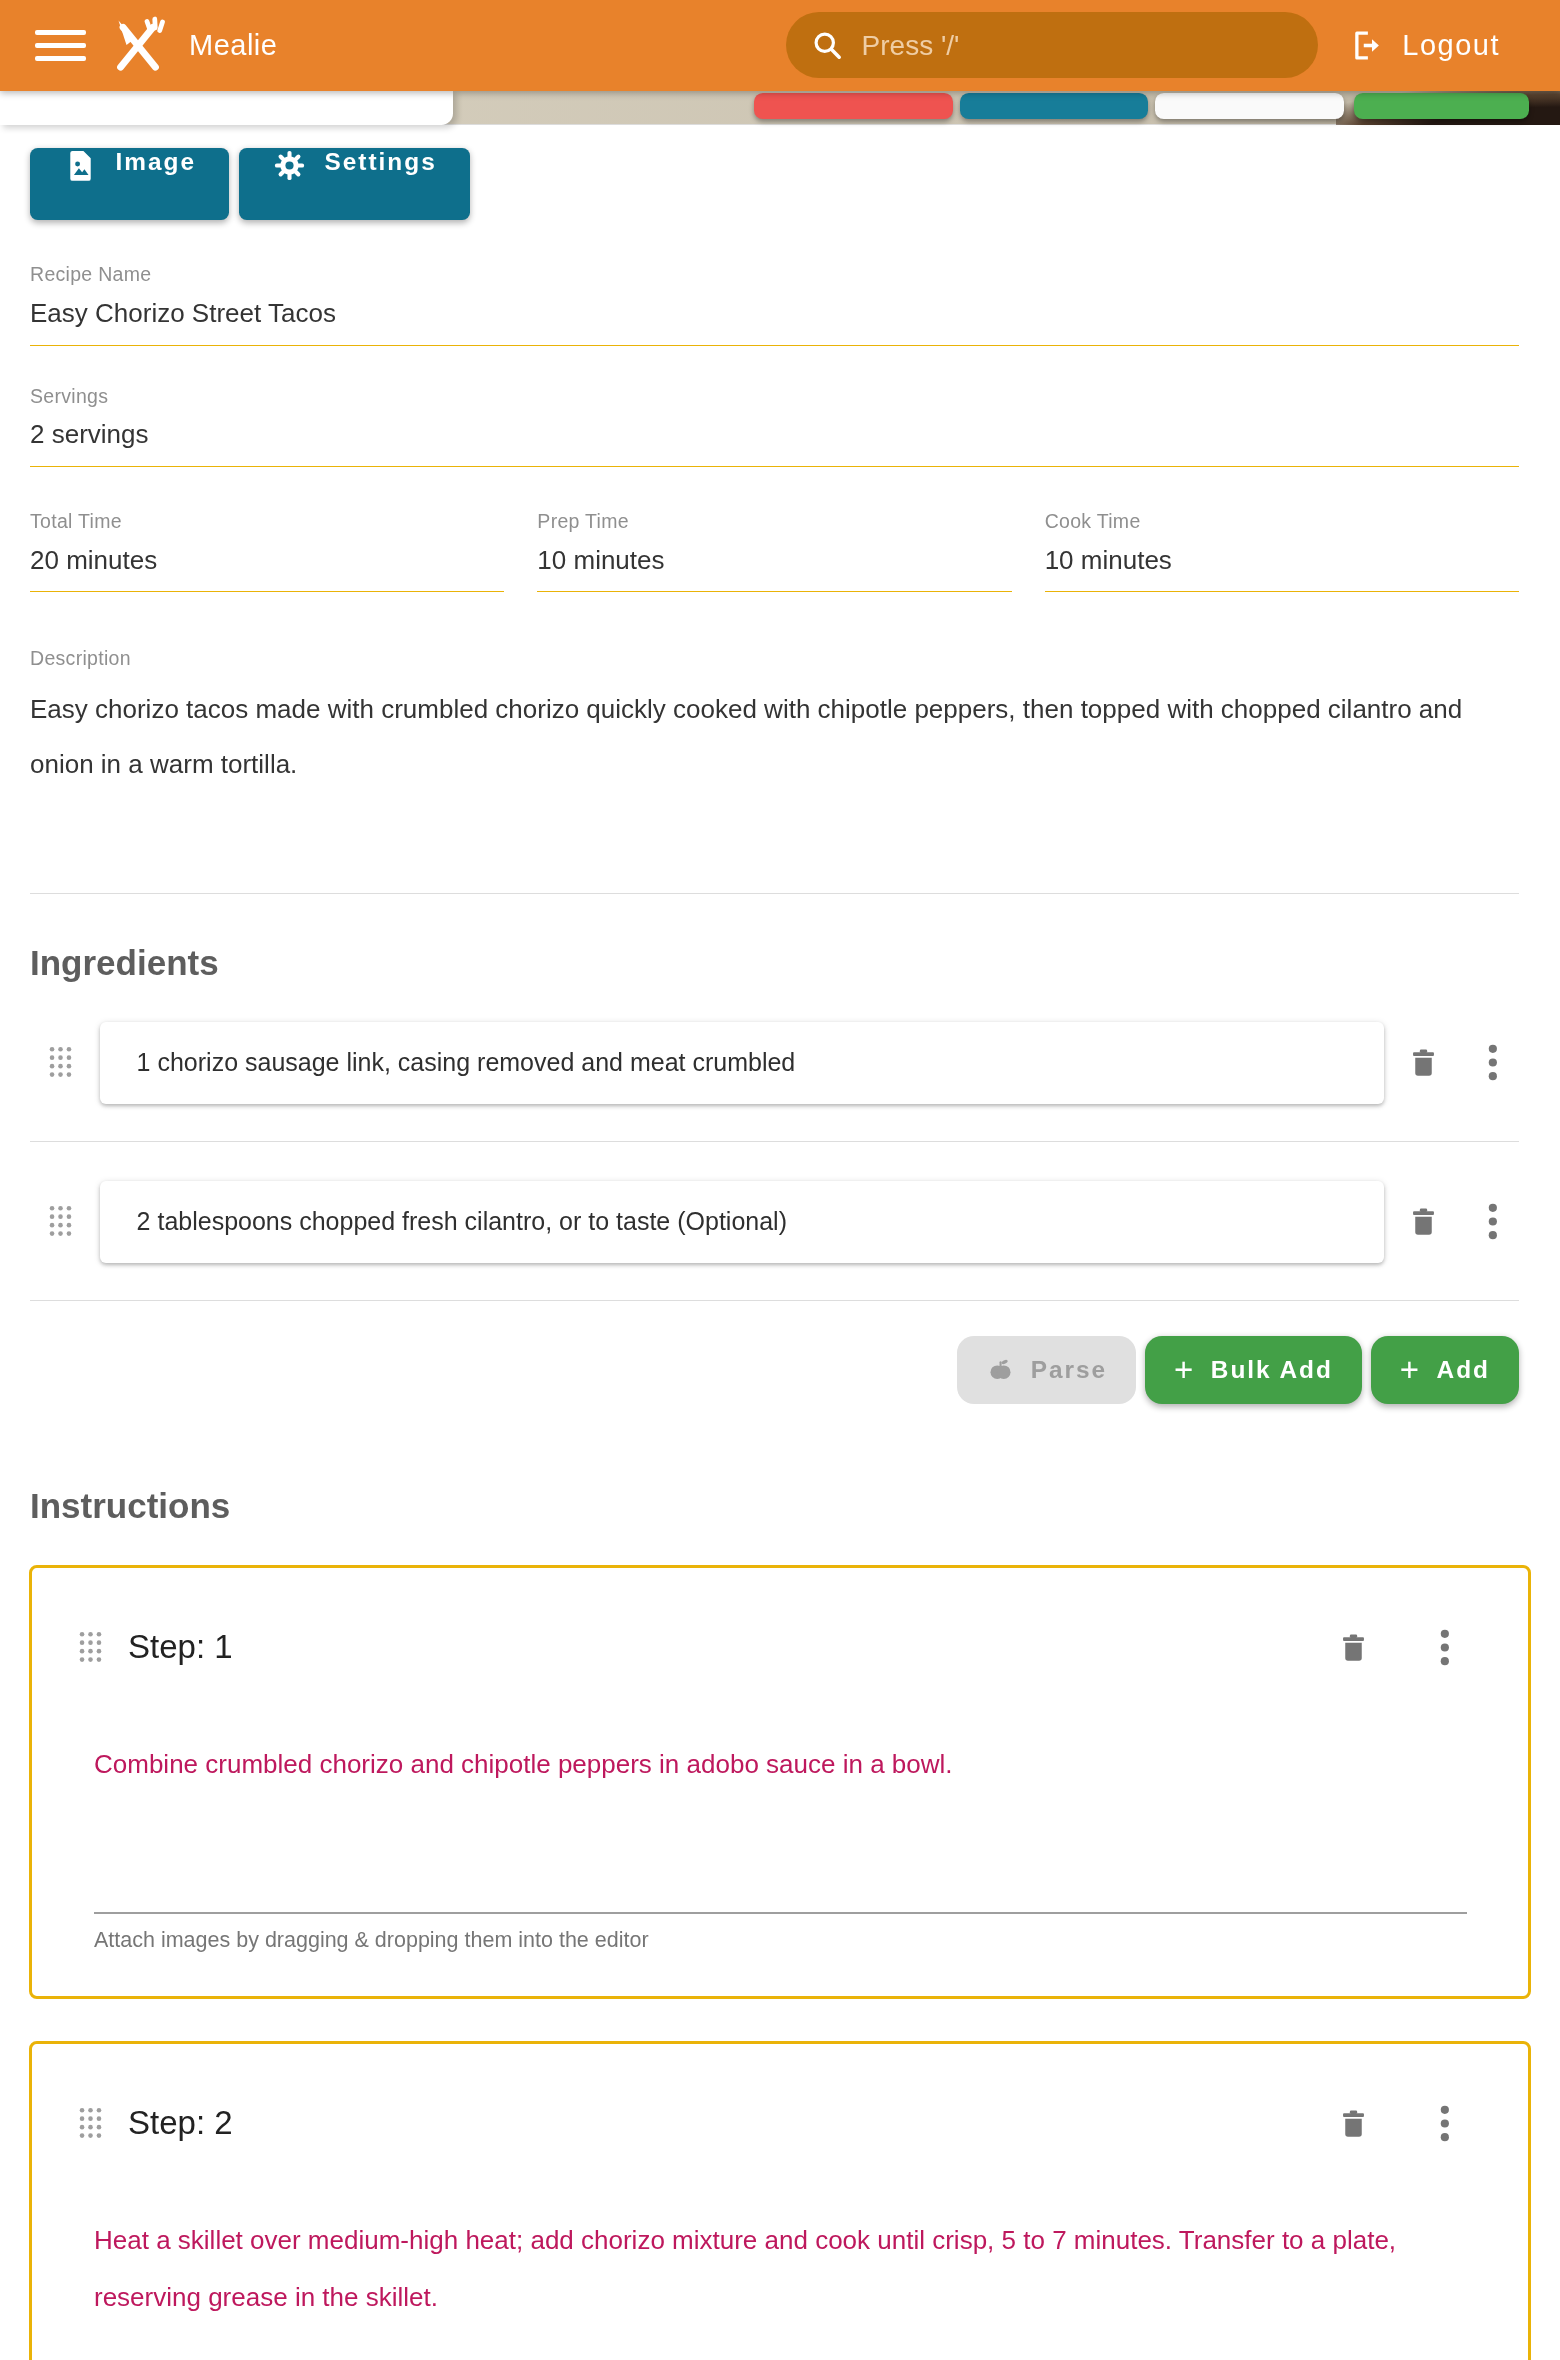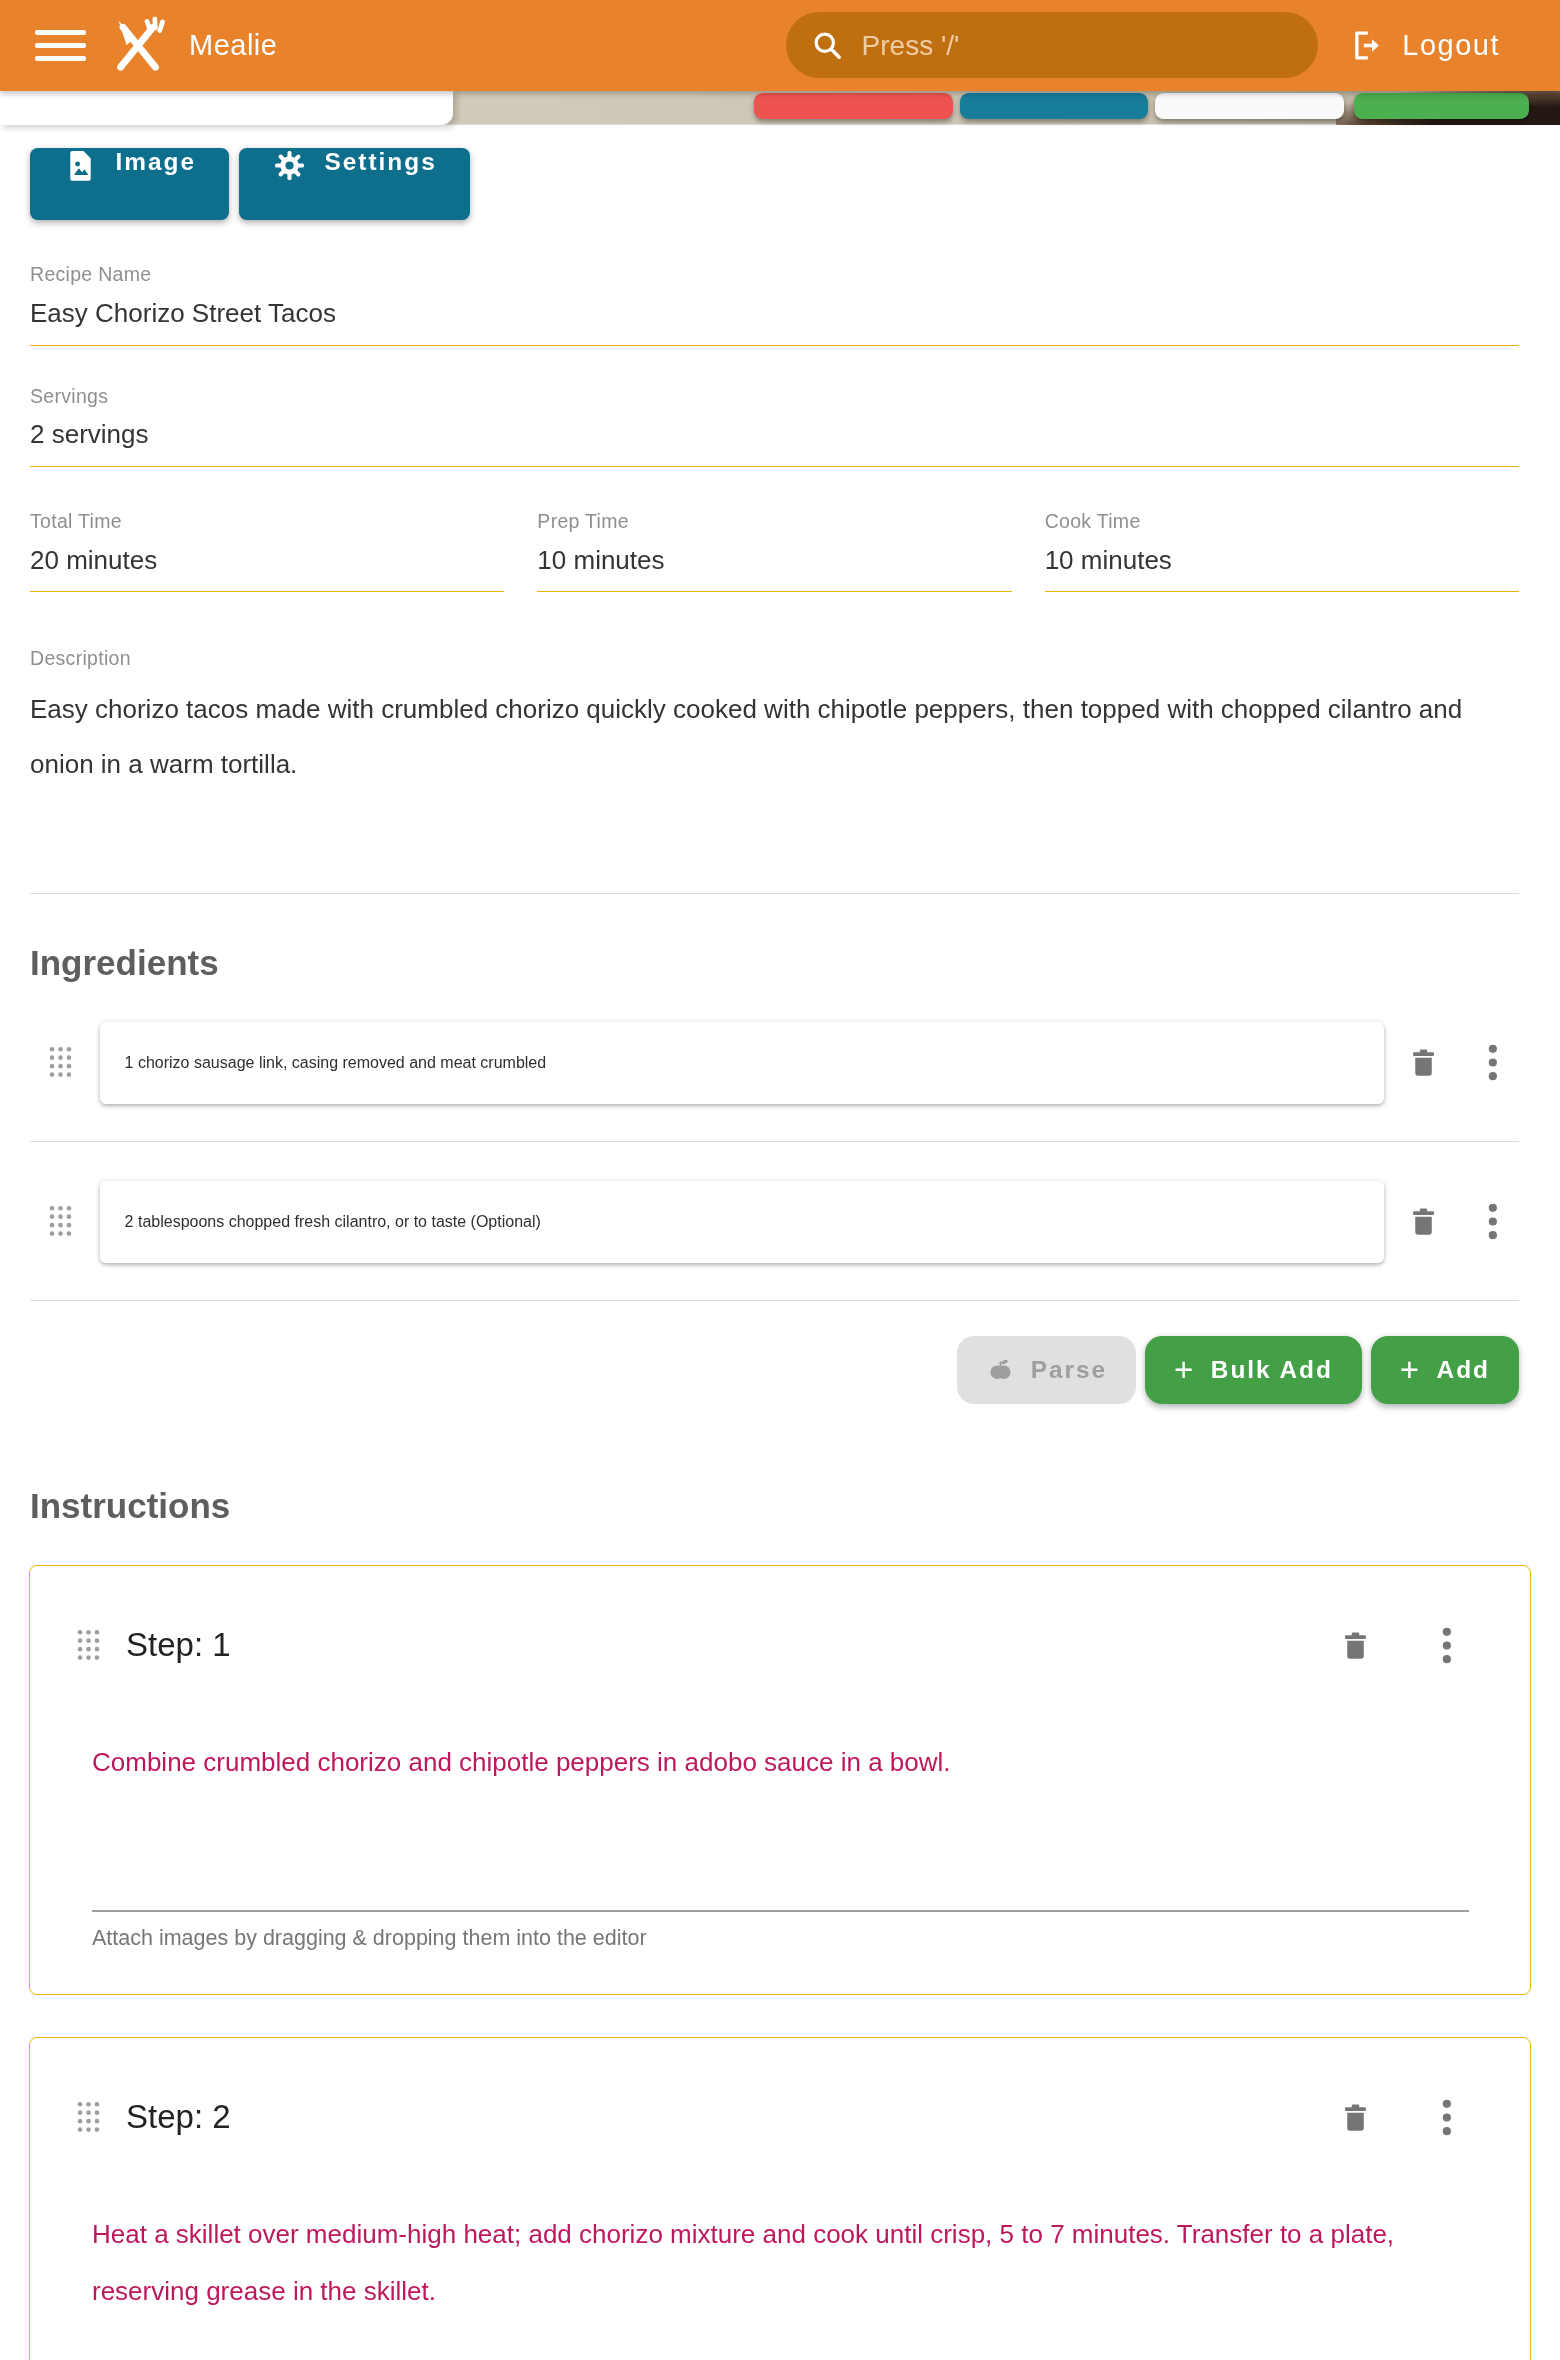--- a/index.html
+++ b/index.html
@@ -56,38 +56,38 @@
   .desc-spacer { height:101px; }
   .hr { border:none; border-top:1px solid #ddd; height:0; }
 
   .section-heading { margin-top:49px; font-size:35px; font-weight:700; color:#5E5E5E; }
 
   .ing-row { display:flex; align-items:center; margin-top:39px; }
   .ing-row .handle { flex:0 0 auto; margin:0 25px 0 15.6px; }
   .ing-card { flex:1; height:82px; background:#fff; border-radius:5.9px;
     box-shadow:0 2px 3.9px rgba(0,0,0,.22), 0 1px 7.8px rgba(0,0,0,.12);
     display:flex; align-items:center; padding:0 25px; }
-  .ing-card .ing-text { font-size:16px; color:#2f2f2f; }
+  .ing-card .ing-text { font-size:25px; color:#2f2f2f;margin-left:12px; }
   .icon-btn { background:none; border:none; cursor:pointer; display:flex; align-items:center;
     justify-content:center; width:53px; height:53px; }
   .ing-row .icon-btn.trash { margin-left:13.7px; }
   .ing-row .icon-btn.kebab { margin-left:15.6px; }
   .ing-hr { margin-top:37px; }
   .row2 { margin-top:39px; }
 
   .ing-actions { display:flex; justify-content:flex-end; gap:8.8px; margin-top:35px; }
   .action-btn { height:68px; border:none; border-radius:17px; display:flex; align-items:center;
     gap:15.6px; padding:0 29px; font-size:24.4px; font-weight:700; letter-spacing:2px; cursor:pointer;
     font-family:"Liberation Sans",sans-serif; }
   .action-btn.disabled { background:#E0E0E0; color:#9E9E9E; cursor:default; }
   .action-btn.green { background:#43A047; color:#fff; box-shadow:0 2.9px 5.9px rgba(0,0,0,.3); }
   .plus { font-size:33px; font-weight:400; line-height:1; }
 
   .instructions-heading { margin-top:82px; }
-  .step-card { margin:39px -11.7px 0 -1px; border:1px solid #eab308; border-radius:7.8px;
+  .step-card { margin:39px -11.7px 0 -1px; border:3px solid #eab308; border-radius:7.8px;
     padding:53px 29px 43px 32px; background:#fff; }
   .step-card.second { margin-top:42px; }
   .step-head { display:flex; align-items:center; }
   .step-head .handle { margin-left:11.7px; }
   .step-title { margin-left:23.4px; font-size:33px; font-weight:500; color:#222; }
   .step-head .spacer { flex:1; }
   .step-head .icon-btn.kebab { margin-left:39px; margin-right:27px; }
   .step-body { margin:62px 54px 0 30px; font-size:26px; color:#be185d; line-height:57px;
     min-height:176px; }
   .editor-divider { margin:0 32px 0 30px; border:none; border-top:2px solid #9e9e9e; }

